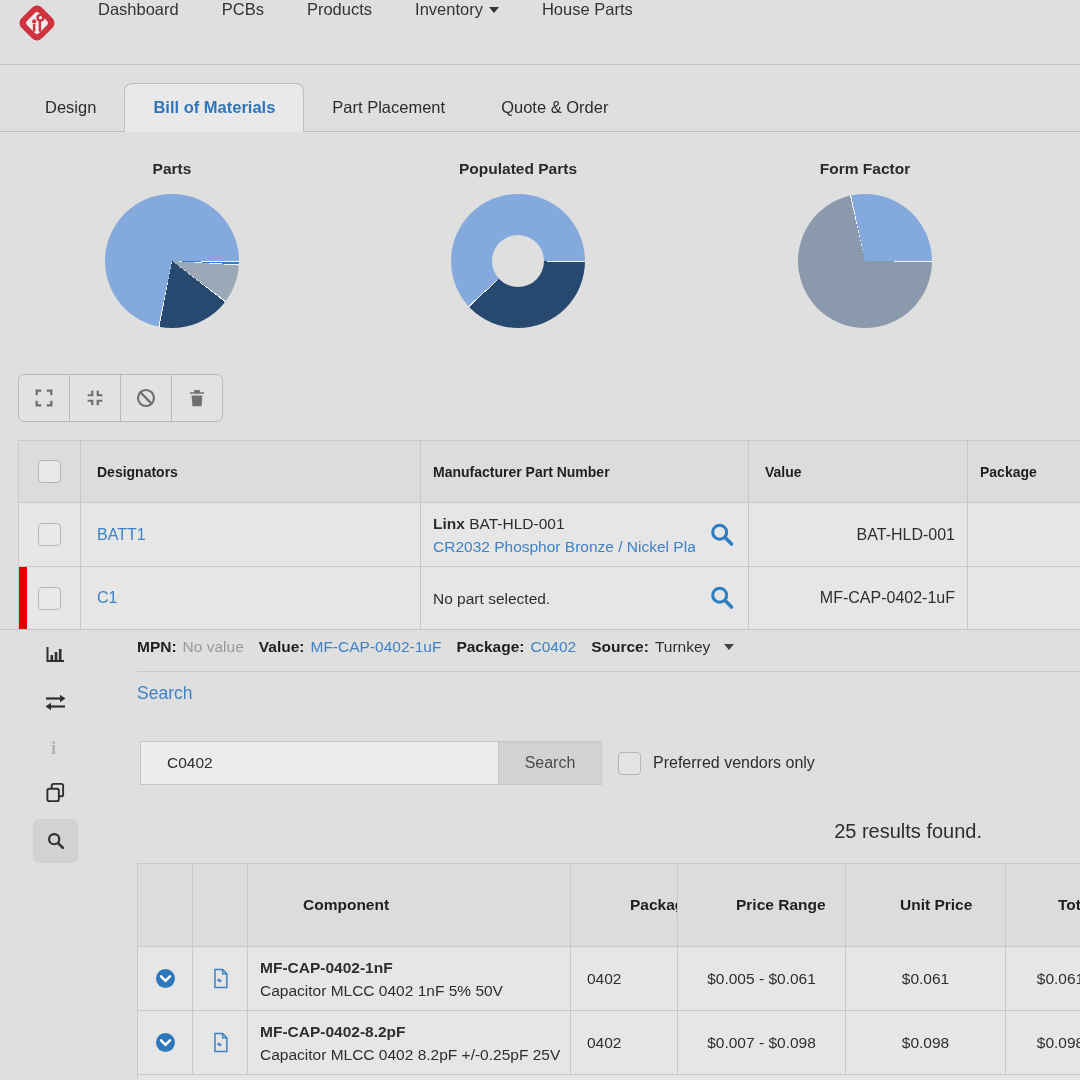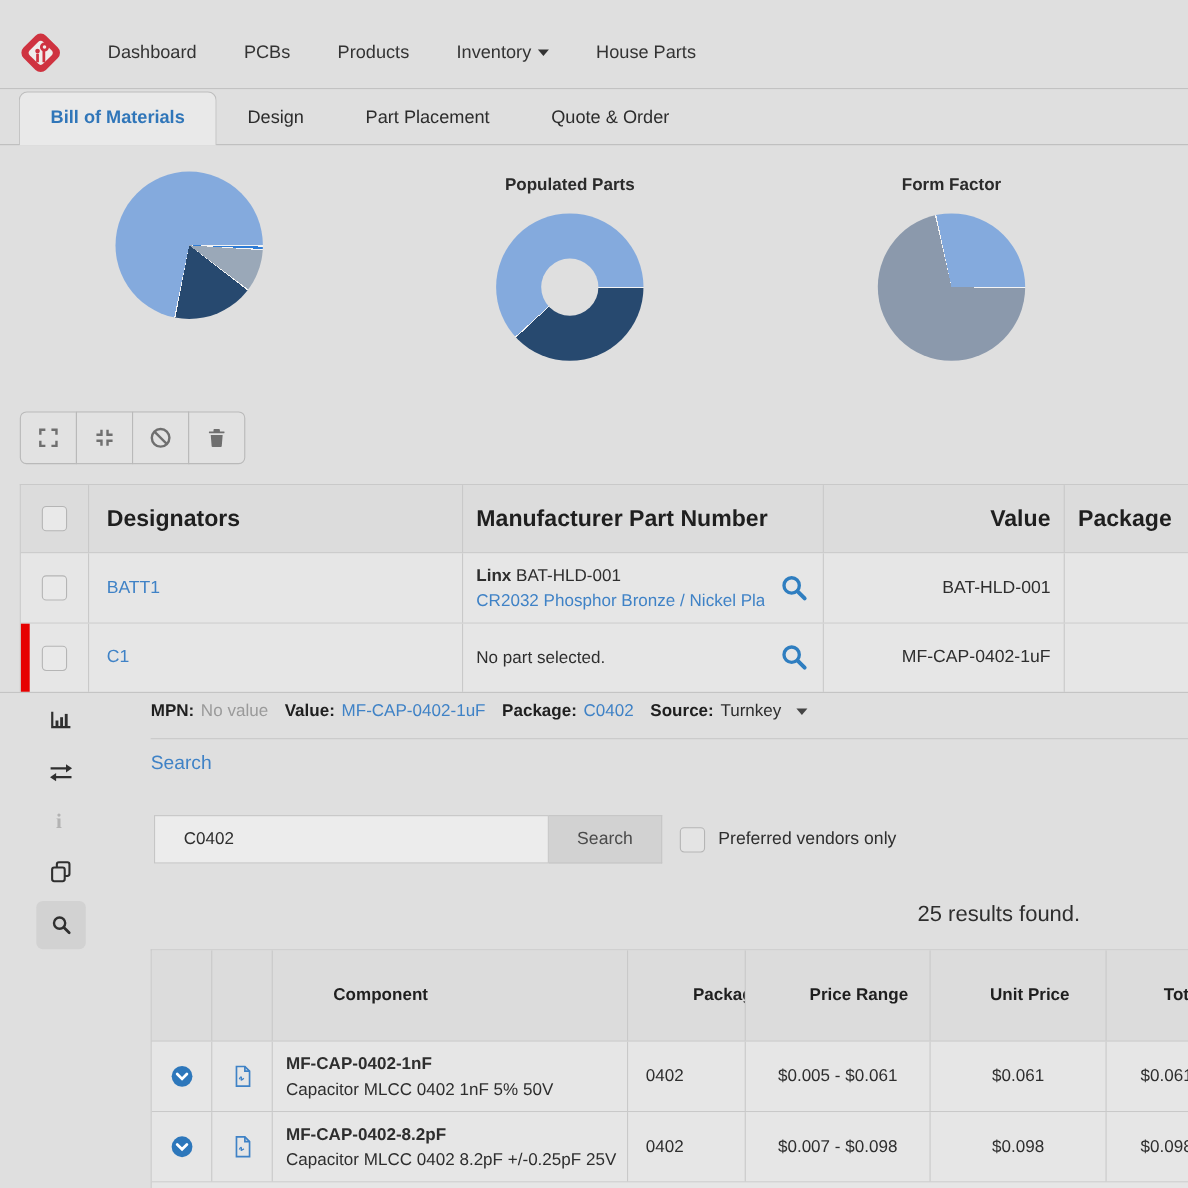--- a/index.html
+++ b/index.html
@@ -1,21 +1,21 @@
 <!DOCTYPE html>
 <html><head>
 <meta charset="utf-8">
 <style>
   html,body{margin:0;padding:0;}
   body{width:1080px;height:1080px;overflow:hidden;background:#dfdfdf;
        font-family:"Liberation Sans",sans-serif;color:#2e2e2e;}
   #app{position:relative;width:1080px;height:1080px;overflow:hidden;background:#dfdfdf;}
 
   
-  .topnav{position:absolute;top:16px;left:0;width:100%;height:64px;display:flex;align-items:center;
+  .topnav{position:absolute;top:0;left:0;width:100%;height:64px;display:flex;align-items:flex-start;
           border-bottom:1px solid #c2c2c2;background:#dfdfdf;z-index:5;}
   .logo{margin-left:14px;width:46px;height:46px;display:block;}
   .nav-items{display:flex;gap:43px;margin-left:38px;align-items:center;}
   .nav-item{font-size:16.5px;color:#333;cursor:pointer;display:flex;align-items:center;gap:6px;white-space:nowrap;}
   .caret{width:0;height:0;border-left:5px solid transparent;border-right:5px solid transparent;
          border-top:6px solid #333;display:inline-block;}
 
   
   .tabbar{position:absolute;top:65px;left:0;width:100%;height:67px;display:flex;align-items:flex-end;
           padding-left:17px;box-sizing:border-box;border-bottom:1px solid #bdbdbd;background:#dfdfdf;z-index:4;}
@@ -41,21 +41,21 @@
   .bom-row{display:flex;background:#e6e6e6;border-bottom:1px solid #c9c9c9;position:relative;}
   .bom-row.header{background:#dcdcdc;height:61px;}
   .bom-row.r1{height:63px;}
   .bom-row.r2{height:62px;border-bottom:none;}
   .bcell{box-sizing:border-box;border-right:1px solid #c9c9c9;display:flex;align-items:center;overflow:hidden;}
   .c-sel{width:62px;justify-content:center;}
   .c-des{width:340px;padding-left:16px;}
   .c-mpn{width:328px;padding-left:12px;position:relative;}
   .c-val{width:219px;justify-content:flex-end;padding-right:12px;}
   .c-pkg{width:150px;}
-  .hdr-txt{font-weight:bold;font-size:21px;color:#1f1f1f;}
+  .hdr-txt{font-weight:bold;font-size:14px;color:#1f1f1f;}
   .cb{width:21px;height:21px;border:1px solid #b5b5b5;border-radius:4px;background:#e9e9e9;cursor:pointer;}
   a.blue,.blue-link{color:#3f82c6;text-decoration:none;cursor:pointer;}
   .des-link{font-size:16px;color:#3f82c6;cursor:pointer;}
   .mpn-lines{display:flex;flex-direction:column;justify-content:center;line-height:23px;font-size:15.5px;width:262px;}
   .mpn-l1{color:#2e2e2e;white-space:nowrap;overflow:hidden;}
   .mpn-l1 .b{font-weight:bold;}
   .mpn-l2{white-space:nowrap;overflow:hidden;}
   .mpn-l2.link{color:#3f82c6;}
   .mag{position:absolute;right:12px;top:50%;transform:translateY(-50%);cursor:pointer;}
   .val-txt{font-size:16px;color:#2e2e2e;}
@@ -136,27 +136,28 @@
           <span>Inventory</span>
           <span class="caret"></span>
         </div>
       <div class="nav-item">
           <span>House Parts</span>
         </div>
     </div>
   </div>
 
   <div class="tabbar">
+    <div class="tab">Design</div>
     <div class="tab active">Bill of Materials</div>
-    <div class="tab">Design</div>
     <div class="tab">Part Placement</div>
     <div class="tab">Quote &amp; Order</div>
   </div>
 
   <div class="chart" style="left:5px">
+    <div class="chart-title">Parts</div>
     <div class="pie" style="background: conic-gradient(from 90deg, rgb(244, 244, 244) 0deg, rgb(244, 244, 244) 1deg, rgb(46, 124, 214) 1deg, rgb(46, 124, 214) 2.88deg, rgb(244, 244, 244) 2.88deg, rgb(244, 244, 244) 3.88deg, rgb(154, 168, 184) 3.88deg, rgb(154, 168, 184) 36.72deg, rgb(244, 244, 244) 36.72deg, rgb(244, 244, 244) 37.72deg, rgb(39, 73, 111) 37.72deg, rgb(39, 73, 111) 100.8deg, rgb(244, 244, 244) 100.8deg, rgb(244, 244, 244) 101.8deg, rgb(132, 170, 221) 101.8deg, rgb(132, 170, 221) 360deg);"></div>
   </div>
   <div class="chart" style="left:351px">
     <div class="chart-title">Populated Parts</div>
     <div class="pie" style="background: conic-gradient(from 90deg, rgb(244, 244, 244) 0deg, rgb(244, 244, 244) 1deg, rgb(39, 73, 111) 1deg, rgb(39, 73, 111) 136.8deg, rgb(244, 244, 244) 136.8deg, rgb(244, 244, 244) 137.8deg, rgb(132, 170, 221) 137.8deg, rgb(132, 170, 221) 360deg);">
         <div class="hole"></div>
       </div>
   </div>
   <div class="chart" style="left:698px">
     <div class="chart-title">Form Factor</div>
@@ -198,21 +199,21 @@
     <div class="bom-row header">
       <div class="bcell c-sel">
           <div class="cb"></div>
         </div>
       <div class="bcell c-des">
           <span class="hdr-txt">Designators</span>
         </div>
       <div class="bcell c-mpn">
           <span class="hdr-txt">Manufacturer Part Number</span>
         </div>
-      <div class="bcell c-val" style="justify-content:flex-end;padding-left:16px;">
+      <div class="bcell c-val" style="justify-content:flex-start;padding-left:16px;">
           <span class="hdr-txt">Value</span>
         </div>
       <div class="bcell c-pkg" style="padding-left:12px;">
           <span class="hdr-txt">Package</span>
         </div>
     </div>
 
     <div class="bom-row r1">
       <div class="bcell c-sel">
           <div class="cb"></div>

